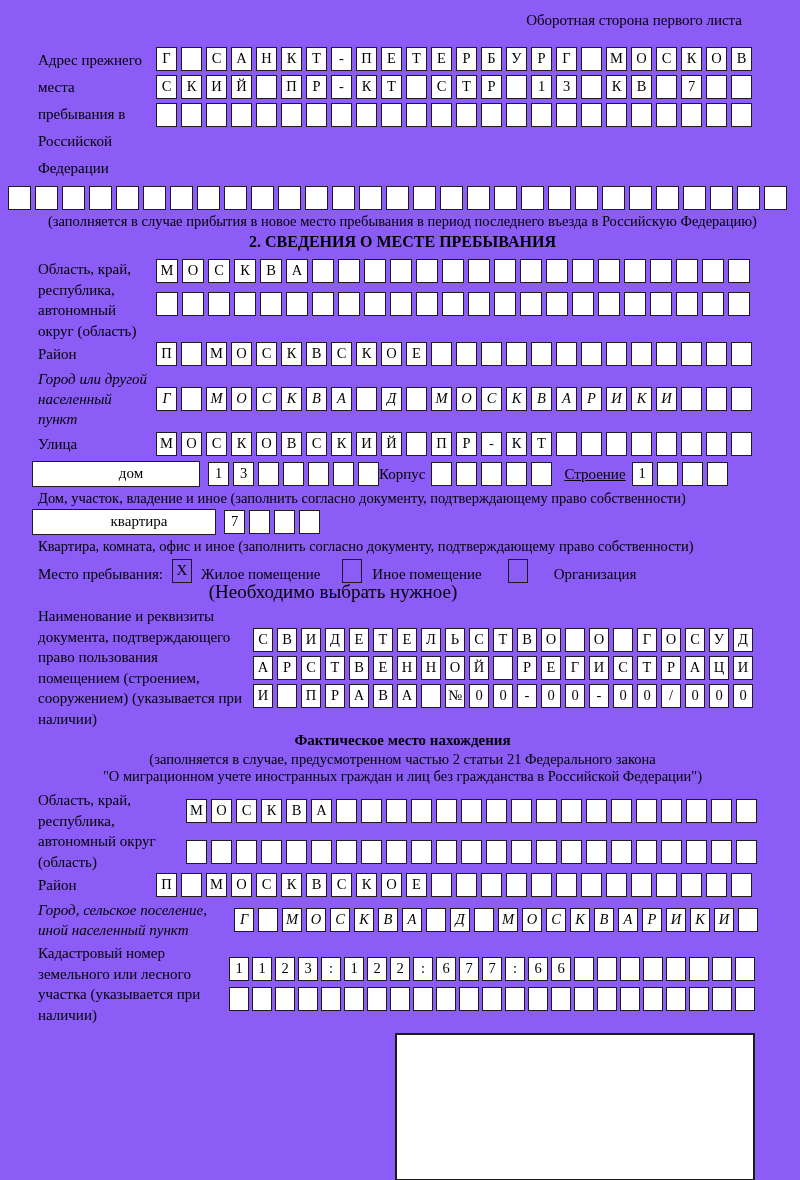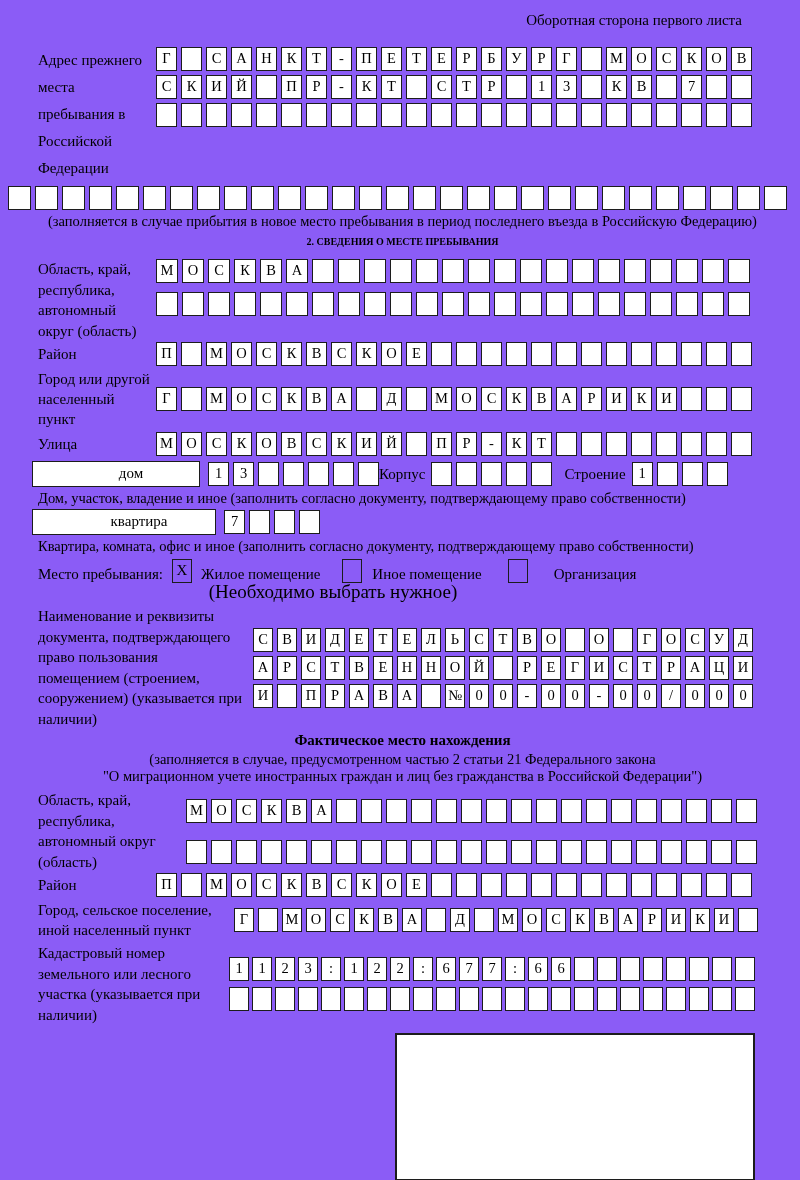--- a/index.html
+++ b/index.html
@@ -4,21 +4,21 @@
 <style>
   html,body{margin:0;padding:0;background:#fff;}
   .page{
     width:800px;height:1180px;box-sizing:border-box;
     padding:12px 0 0 38px;overflow:hidden;
     font-family:"Liberation Serif","DejaVu Serif",serif;
     font-size:15px;color:#000;background:#8b5cf6;position:relative;
   }
   .hdr{text-align:right;padding-right:58px;font-size:15px;line-height:17px;}
   .block{display:flex;gap:6px;align-items:flex-start;}
-  .block.center-v{align-items:center;}
+  .block.center-v{align-items:center;font-style:italic;}
   .lbl{font-size:15px;}
   .w112{width:112px;flex:none;}
   .w142{width:142px;flex:none;}
   .w190{width:190px;flex:none;}
   .w185{width:185px;flex:none;}
   .w205{width:205px;flex:none;}
   .lh28{line-height:27px;}
   .lh24{line-height:24px;}
   .lh21{line-height:20.5px;}
   .lh20{line-height:20px;}
@@ -35,21 +35,21 @@
   .w22 .cell{width:22px;}
   .wide .cell{width:23px;}
   .doc-cells .cell{width:20px;}
   .city2 .cell{width:20px;}
   .kad{gap:3px;}
   .kad .cell{width:20px;}
   .fullrow{margin-left:-30px;margin-top:4px;}
   .cap{font-size:14.5px;line-height:16px;}
   .center{text-align:center;}
   .full{margin-left:-30px;width:789px;}
-  .title{font-weight:bold;font-size:10px;line-height:18px;}
+  .title{font-weight:bold;font-size:16px;line-height:18px;}
   .box-label{
     border:1.7px solid #1c1c1c;height:26px;line-height:23px;box-sizing:border-box;
     text-align:center;flex:none;font-size:15px;background:#fff;padding-left:30px;
   }
   .dom-row{display:flex;align-items:center;margin-left:-6px;}
   .stay{display:flex;align-items:flex-end;}
   .chk{
     flex:none;width:20px;height:24px;box-sizing:border-box;
     border:1.7px solid #1c1c1c;text-align:center;line-height:21px;font-size:15px;
   }
@@ -342,21 +342,21 @@
         <span class="cell"></span>
       </div>
     <div class="lbl" style="">Корпус</div>
     <div class="cells" style="margin-left:6px;">
         <span class="cell"></span>
         <span class="cell"></span>
         <span class="cell"></span>
         <span class="cell"></span>
         <span class="cell"></span>
       </div>
-    <div class="lbl" style="margin-left:12px;">Строение</div>
+    <div class="lbl" style="margin-left:12px;text-decoration:underline;">Строение</div>
     <div class="cells" style="margin-left:6px;">
         <span class="cell">1</span>
         <span class="cell"></span>
         <span class="cell"></span>
         <span class="cell"></span>
       </div>
   </div>
   <div class="cap mt3">Дом, участок, владение и иное (заполнить согласно документу, подтверждающему право собственности)</div>
 
   <div class="dom-row mt3">

